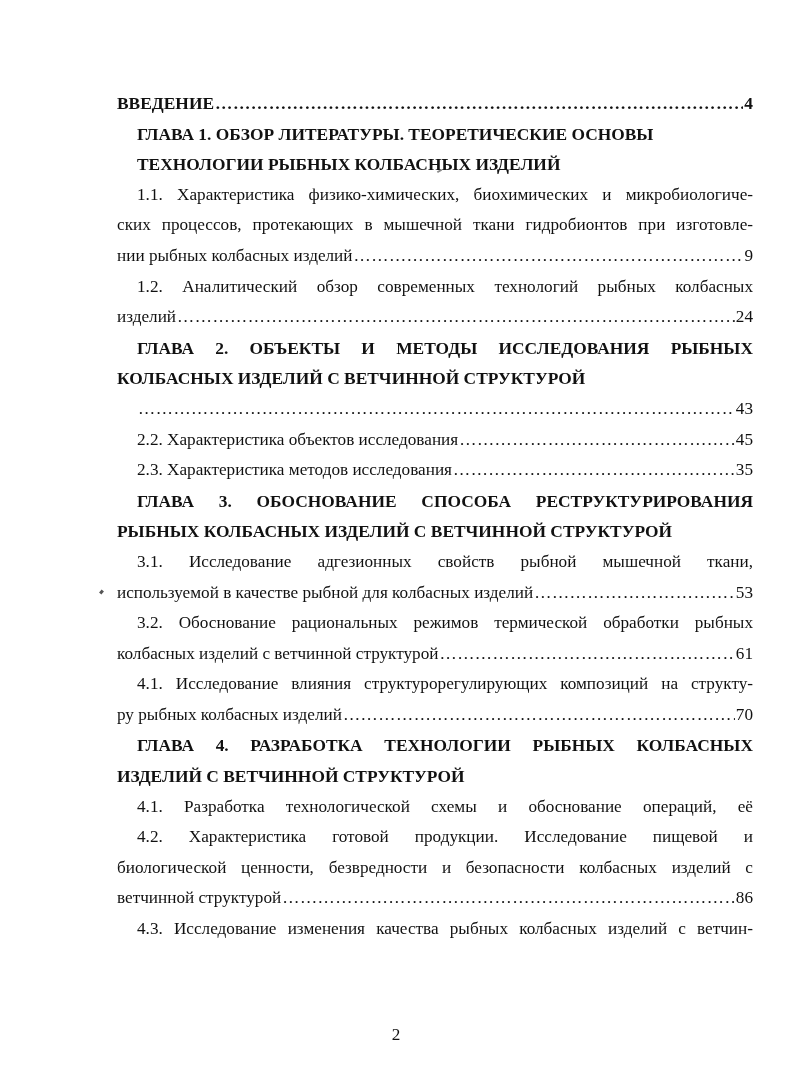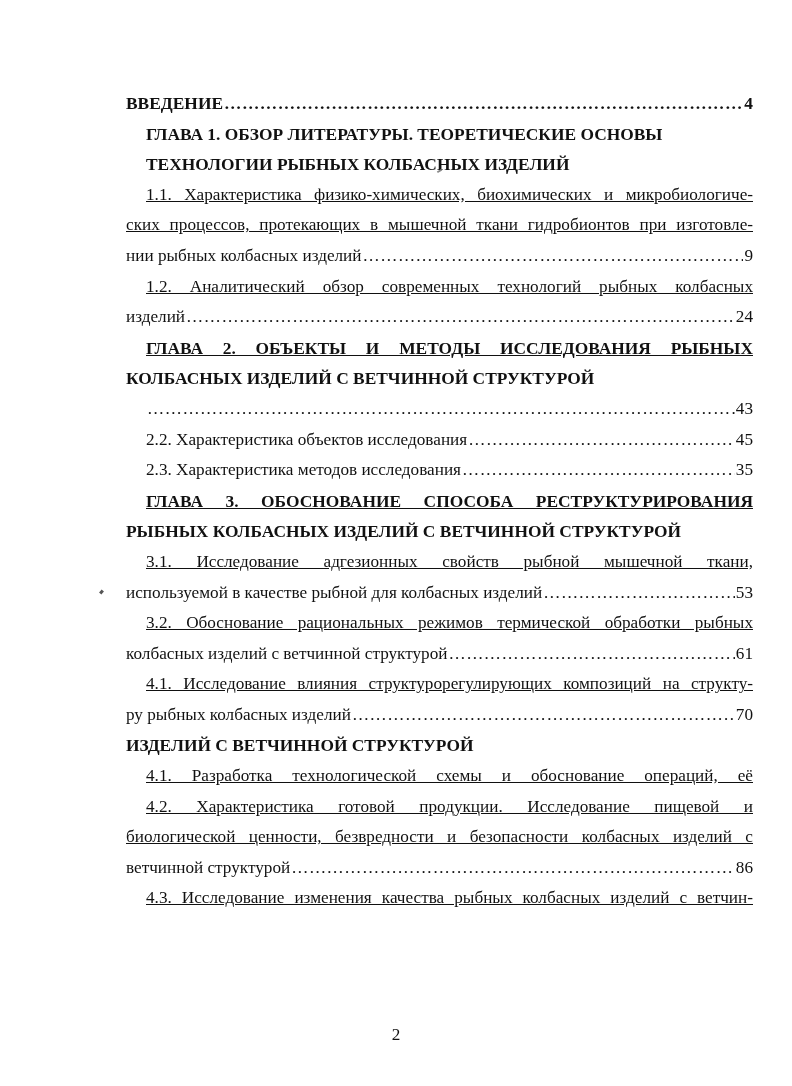--- a/index.html
+++ b/index.html
@@ -22,35 +22,33 @@
       width: 636px;
     }
     .line {
       position: relative;
       height: 30.6px;
       line-height: 30.6px;
       font-size: 17.2px;
       white-space: nowrap;
       display: flex;
       align-items: center;
-      margin-left: 9px;
     }
     .line.indent {
       padding-left: 20px;
     }
     .bold {
       font-weight: bold;
       font-size: 17.4px;
     }
     .justify {
       display: block;
       text-align: justify;
       text-align-last: justify;
       white-space: normal;
-      text-decoration: underline;
     }
     .leader-line .txt {
       flex: 0 0 auto;
     }
     .leader-line .dots {
       flex: 1 1 auto;
       overflow: hidden;
       white-space: nowrap;
       letter-spacing: 0.5px;
       margin: 0 1px;
@@ -161,20 +159,21 @@
     <span class="pg">61</span>
   </div>
 
   <div class="line indent justify">4.1. Исследование влияния структурорегулирующих композиций на структу-</div>
   <div class="line leader-line">
     <span class="txt">ру рыбных колбасных изделий</span>
     <span class="dots"></span>
     <span class="pg">70</span>
   </div>
 
+  <div class="line bold indent justify">ГЛАВА 4. РАЗРАБОТКА ТЕХНОЛОГИИ РЫБНЫХ КОЛБАСНЫХ</div>
   <div class="line bold">
     <span>ИЗДЕЛИЙ С ВЕТЧИННОЙ СТРУКТУРОЙ</span>
   </div>
 
   <div class="line indent justify">4.1. Разработка технологической схемы и обоснование операций, её</div>
 
   <div class="line indent justify">4.2. Характеристика готовой продукции. Исследование пищевой и</div>
   <div class="line justify">биологической ценности, безвредности и безопасности колбасных изделий с</div>
   <div class="line leader-line">
     <span class="txt">ветчинной структурой</span>

